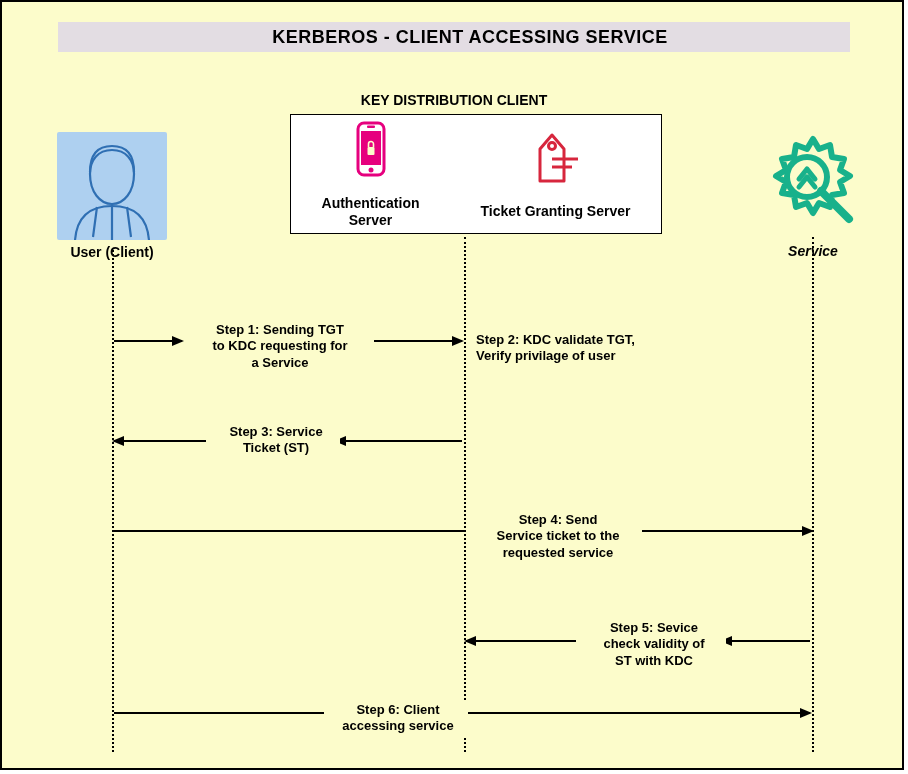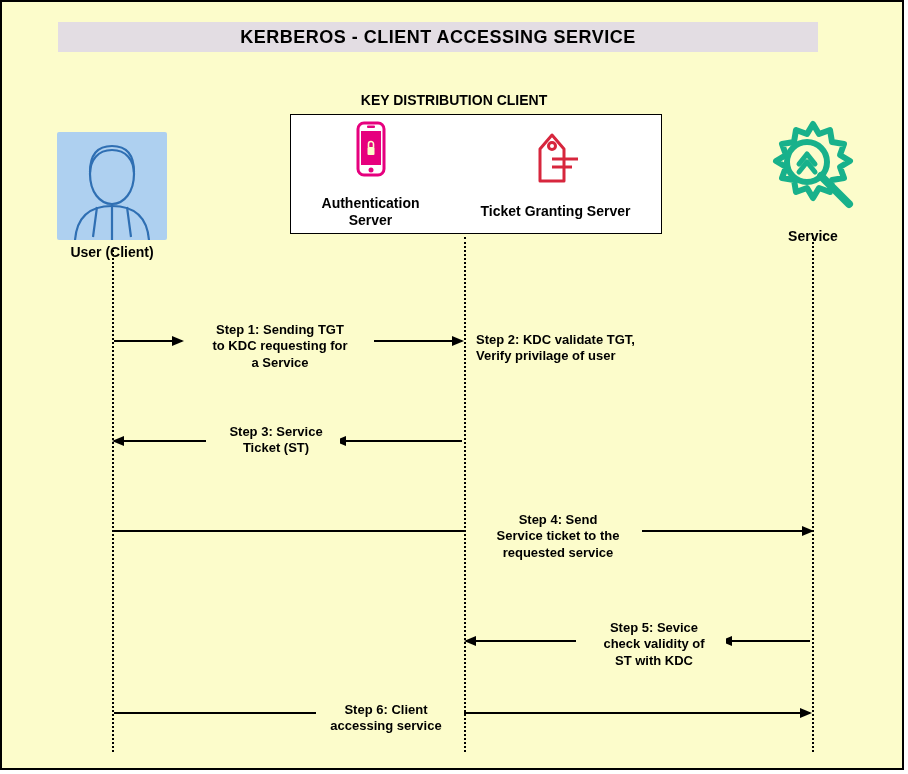--- a/index.html
+++ b/index.html
@@ -21,20 +21,21 @@
     left: 56px;
     top: 20px;
     width: 760px;
     height: 30px;
     background: #e3dde3;
     text-align: center;
     font-weight: bold;
     font-size: 18px;
     line-height: 30px;
     letter-spacing: 0.5px;
+    padding-left: 32px;
   }
   .kdc-title {
     position: absolute;
     top: 90px;
     left: 0;
     width: 904px;
     text-align: center;
     font-weight: bold;
     font-size: 14px;
   }
@@ -79,22 +80,23 @@
     overflow: hidden;
   }
   .user-lbl {
     font-weight: bold;
     font-size: 14px;
     margin-top: 4px;
   }
   .service-block {
     position: absolute;
     left: 755px;
-    top: 112px;
-    text-align: center;
+    top: 127px;
+    text-align: center;
+    font-style: italic;
   }
   .service-lbl {
     font-weight: bold;
     font-size: 14px;
     margin-top: 2px;
   }
 
   .lifeline {
     position: absolute;
     border-left: 2px dotted #000;
@@ -212,15 +214,15 @@
   <div class="seg" style="left:112px; top:528px; width:352px;"></div>
   <div class="seg arr-r" style="left:640px; top:528px; width:170px;"></div>
   <div class="step-text" style="left:472px; top:508px; width:160px;">Step 4: Send<br>Service ticket to the<br>requested service</div>
 
   <div class="seg arr-l" style="left:720px; top:638px; width:88px;"></div>
   <div class="seg arr-l" style="left:464px; top:638px; width:110px;"></div>
   <div class="step-text" style="left:580px; top:616px; width:136px;">Step 5: Sevice<br>check validity of<br>ST with KDC</div>
 
   <div class="seg" style="left:112px; top:710px; width:210px;"></div>
   <div class="seg arr-r" style="left:462px; top:710px; width:346px;"></div>
-  <div class="step-text" style="left:314px; top:698px; width:132px;">Step 6: Client<br>accessing service</div>
+  <div class="step-text" style="left:326px; top:698px; width:132px;">Step 6: Client<br>accessing service</div>
 
 </div>
 
 </body></html>

